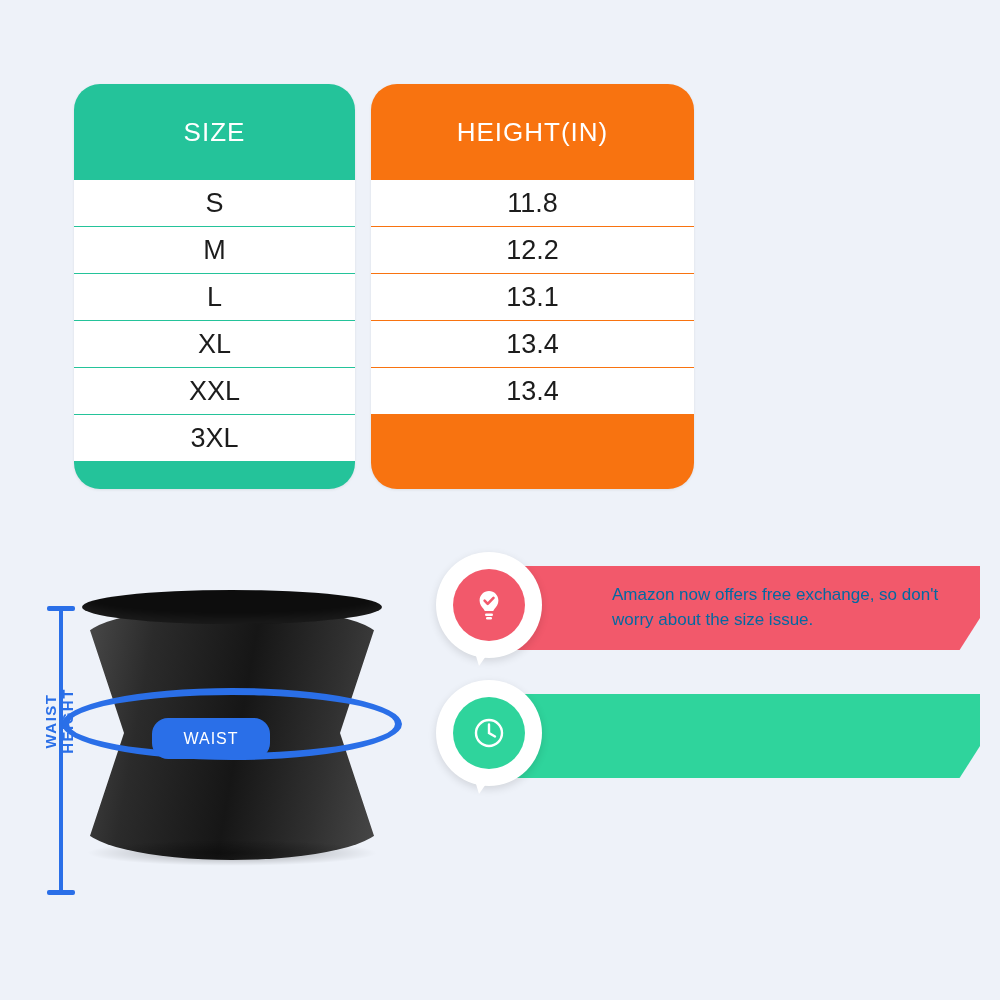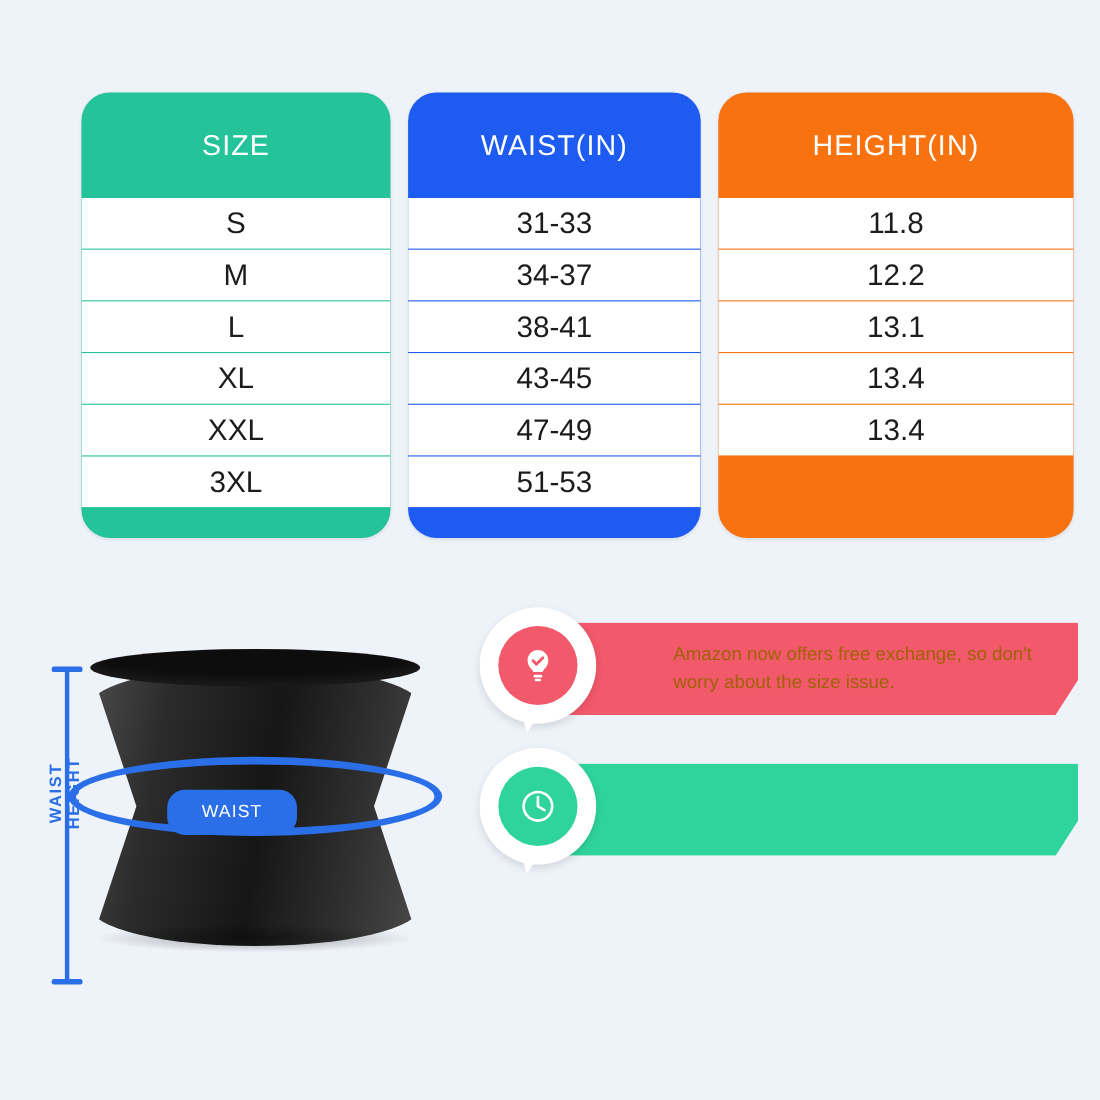--- a/index.html
+++ b/index.html
@@ -194,21 +194,21 @@
   }
   .note.red    .ribbon-shape { background: #f2596b; }
   .note.green  .ribbon-shape { background: #2fd49c; }
   .note.blue   .ribbon-shape { background: #23aee6; }
 
   .ribbon-text {
     position: absolute;
     left: 142px;
     top: 16px;
     width: 350px;
-    color: #a16207;
+    color: #0369a1;
     font-size: 17px;
     line-height: 25px;
   }
   .bubble {
     position: absolute;
     left: 6px;
     top: 0;
     width: 106px;
     height: 106px;
     background: #ffffff;
@@ -250,31 +250,20 @@
     <div class="col-body">
       <div class="cell">S</div>
       <div class="cell">M</div>
       <div class="cell">L</div>
       <div class="cell">XL</div>
       <div class="cell">XXL</div>
       <div class="cell">3XL</div>
     </div>
   </div>
 
-  <div class="col waist">
-    <div class="col-head">WAIST(IN)</div>
-    <div class="col-body">
-      <div class="cell">31-33</div>
-      <div class="cell">34-37</div>
-      <div class="cell">38-41</div>
-      <div class="cell">43-45</div>
-      <div class="cell">47-49</div>
-      <div class="cell">51-53</div>
-    </div>
-  </div>
 
   <div class="col height">
     <div class="col-head">HEIGHT(IN)</div>
     <div class="col-body">
       <div class="cell">11.8</div>
       <div class="cell">12.2</div>
       <div class="cell">13.1</div>
       <div class="cell">13.4</div>
       <div class="cell">13.4</div>
     </div>

